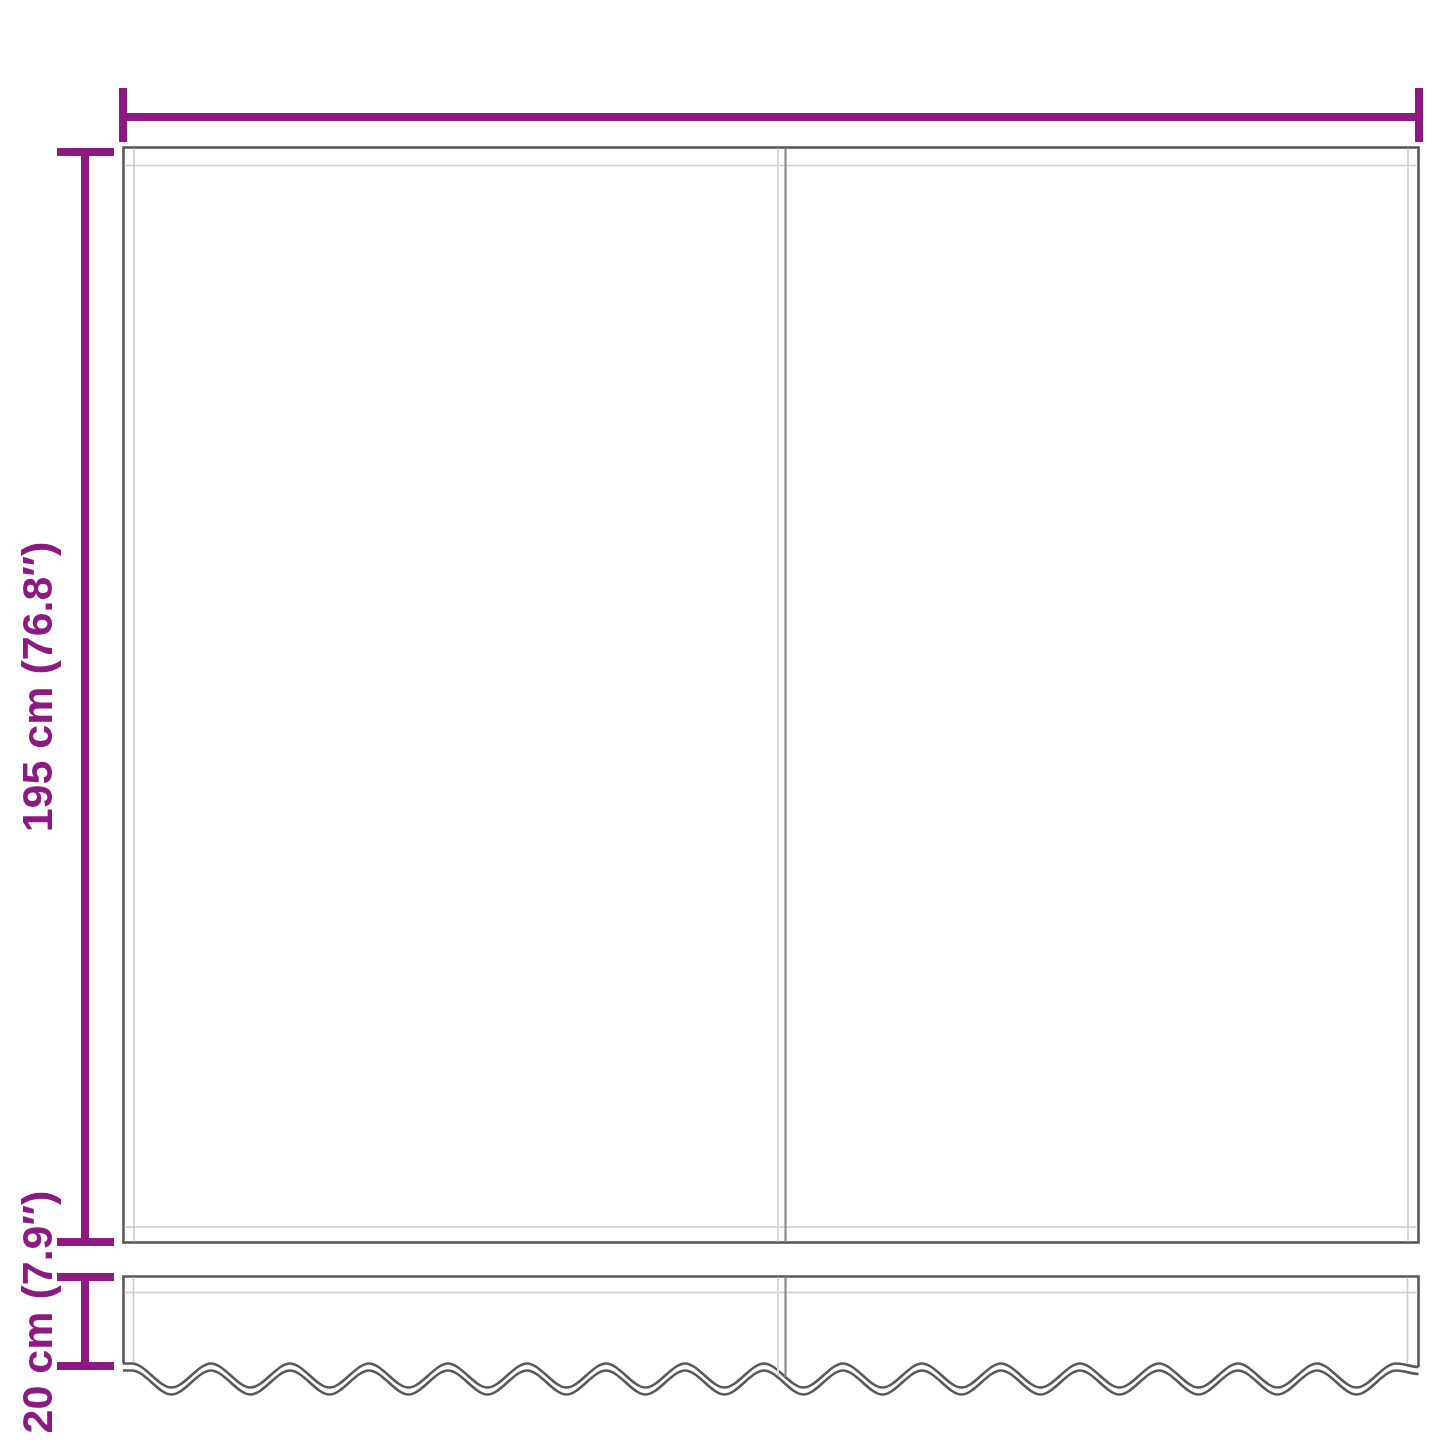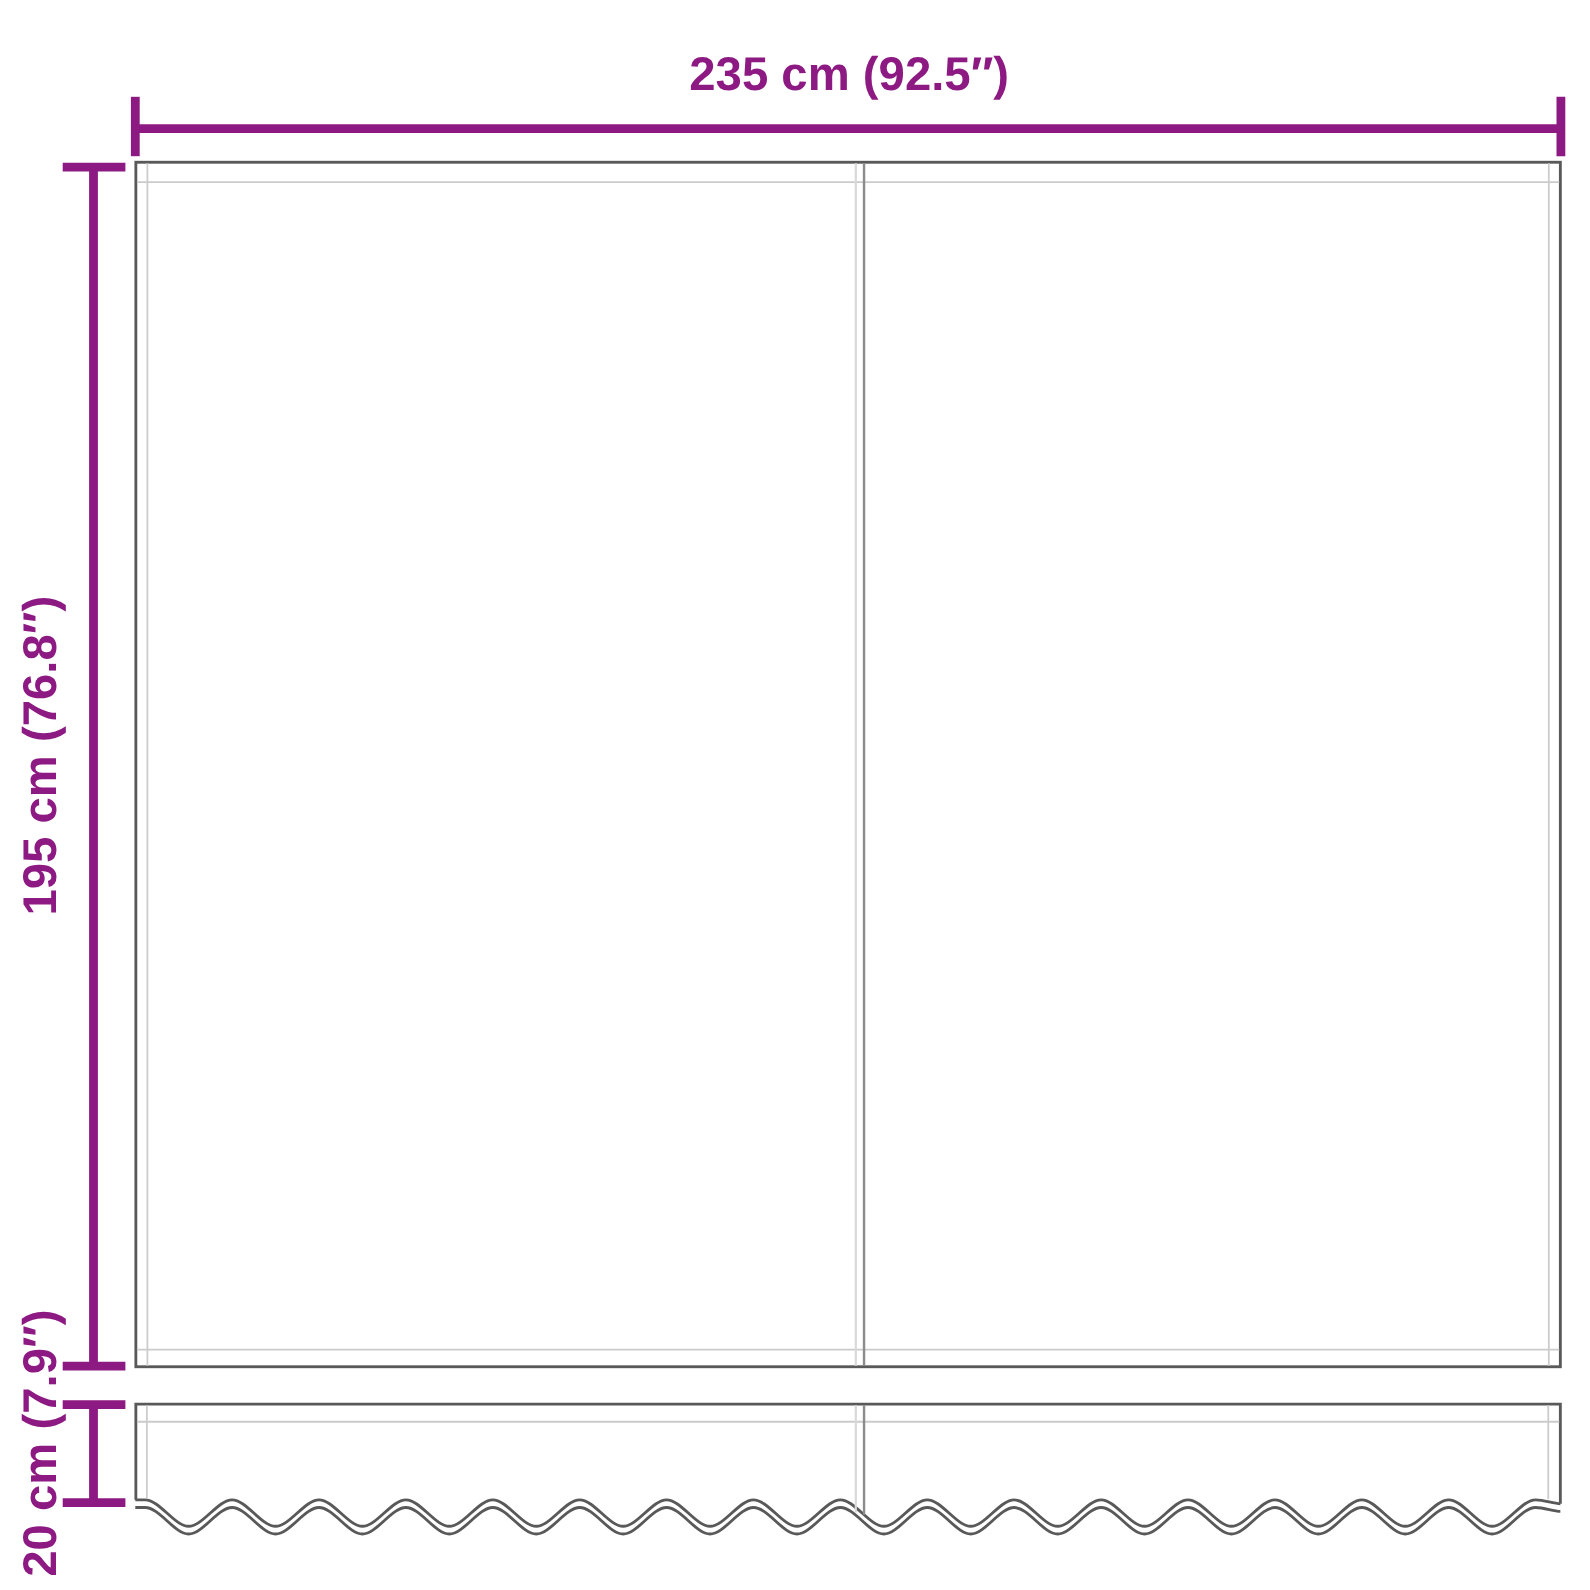--- a/index.html
+++ b/index.html
@@ -116,19 +116,18 @@
 
     <path class="dim" d="M85 152 V1242"></path>
     <path class="dim" d="M57 152 H114"></path>
     <path class="dim" d="M57 1242 H114"></path>
 
     <path class="dim" d="M85 1277 V1366"></path>
     <path class="dim" d="M57 1277 H114"></path>
     <path class="dim" d="M57 1366 H114"></path>
   </svg>
 
-  <div class="dim-label" style="left:772px; top:68px;">235 cm (92.5″)</div>
 
   <div class="dim-label vertical" style="left:37px; top:687px;">195 cm (76.8″)</div>
 
   <div class="dim-label vertical" style="left:37px; top:1312px;">20 cm (7.9″)</div>
 
 </div>
 
 </body></html>

